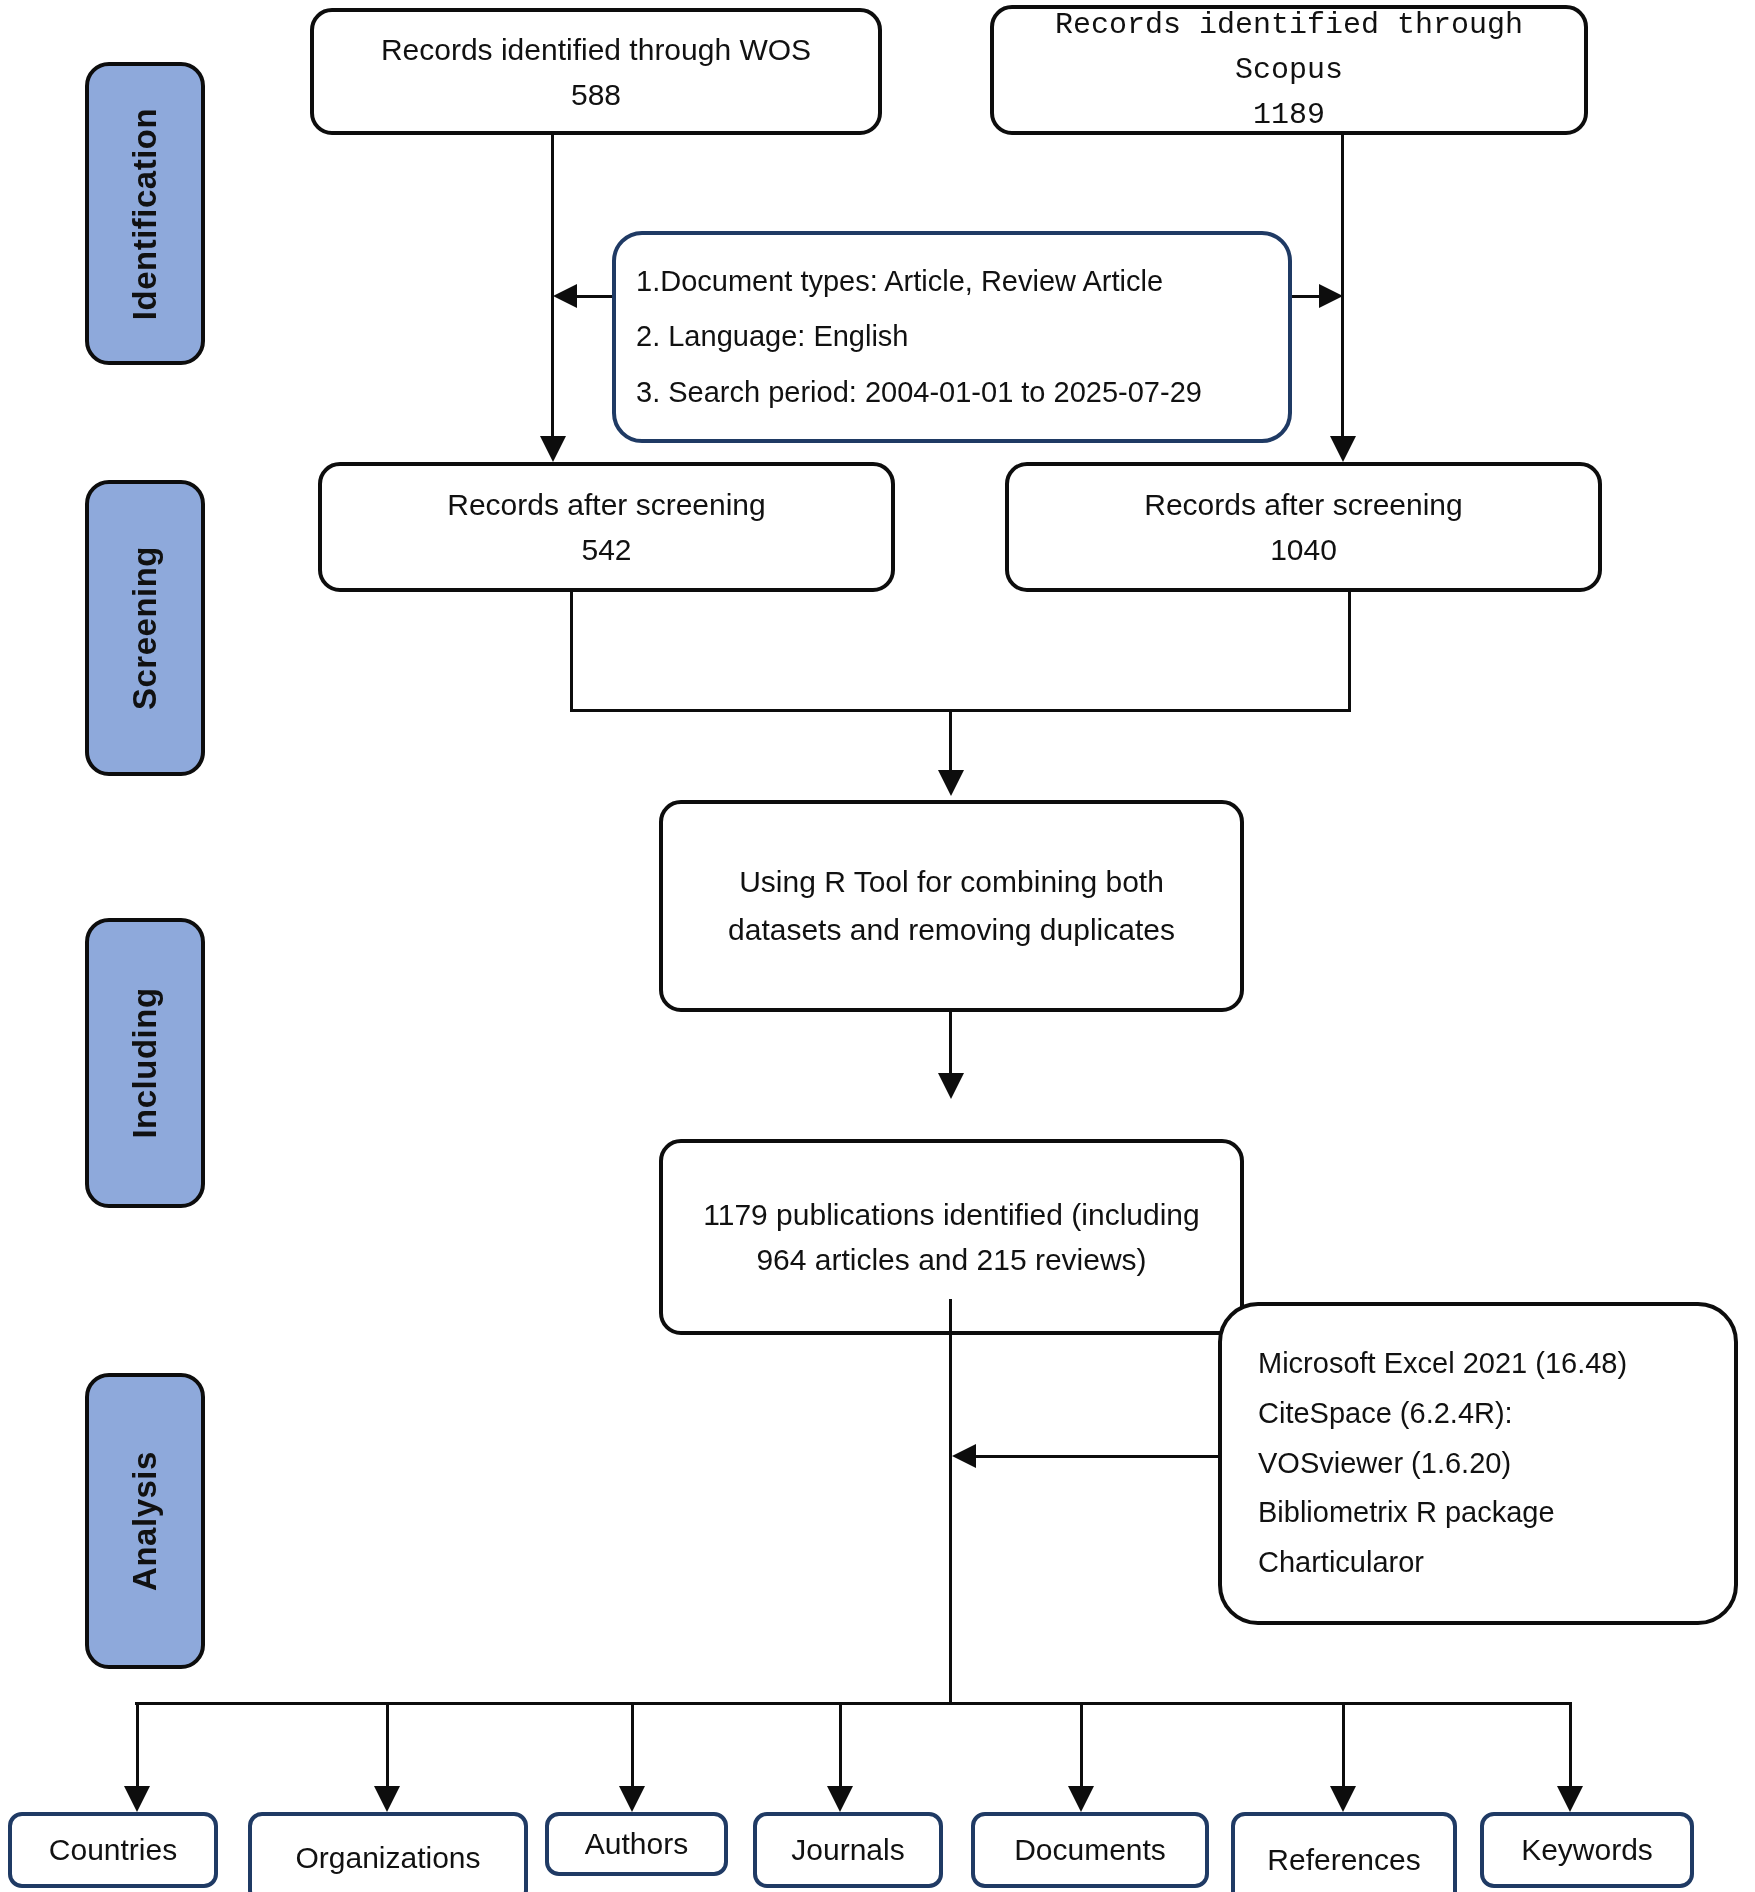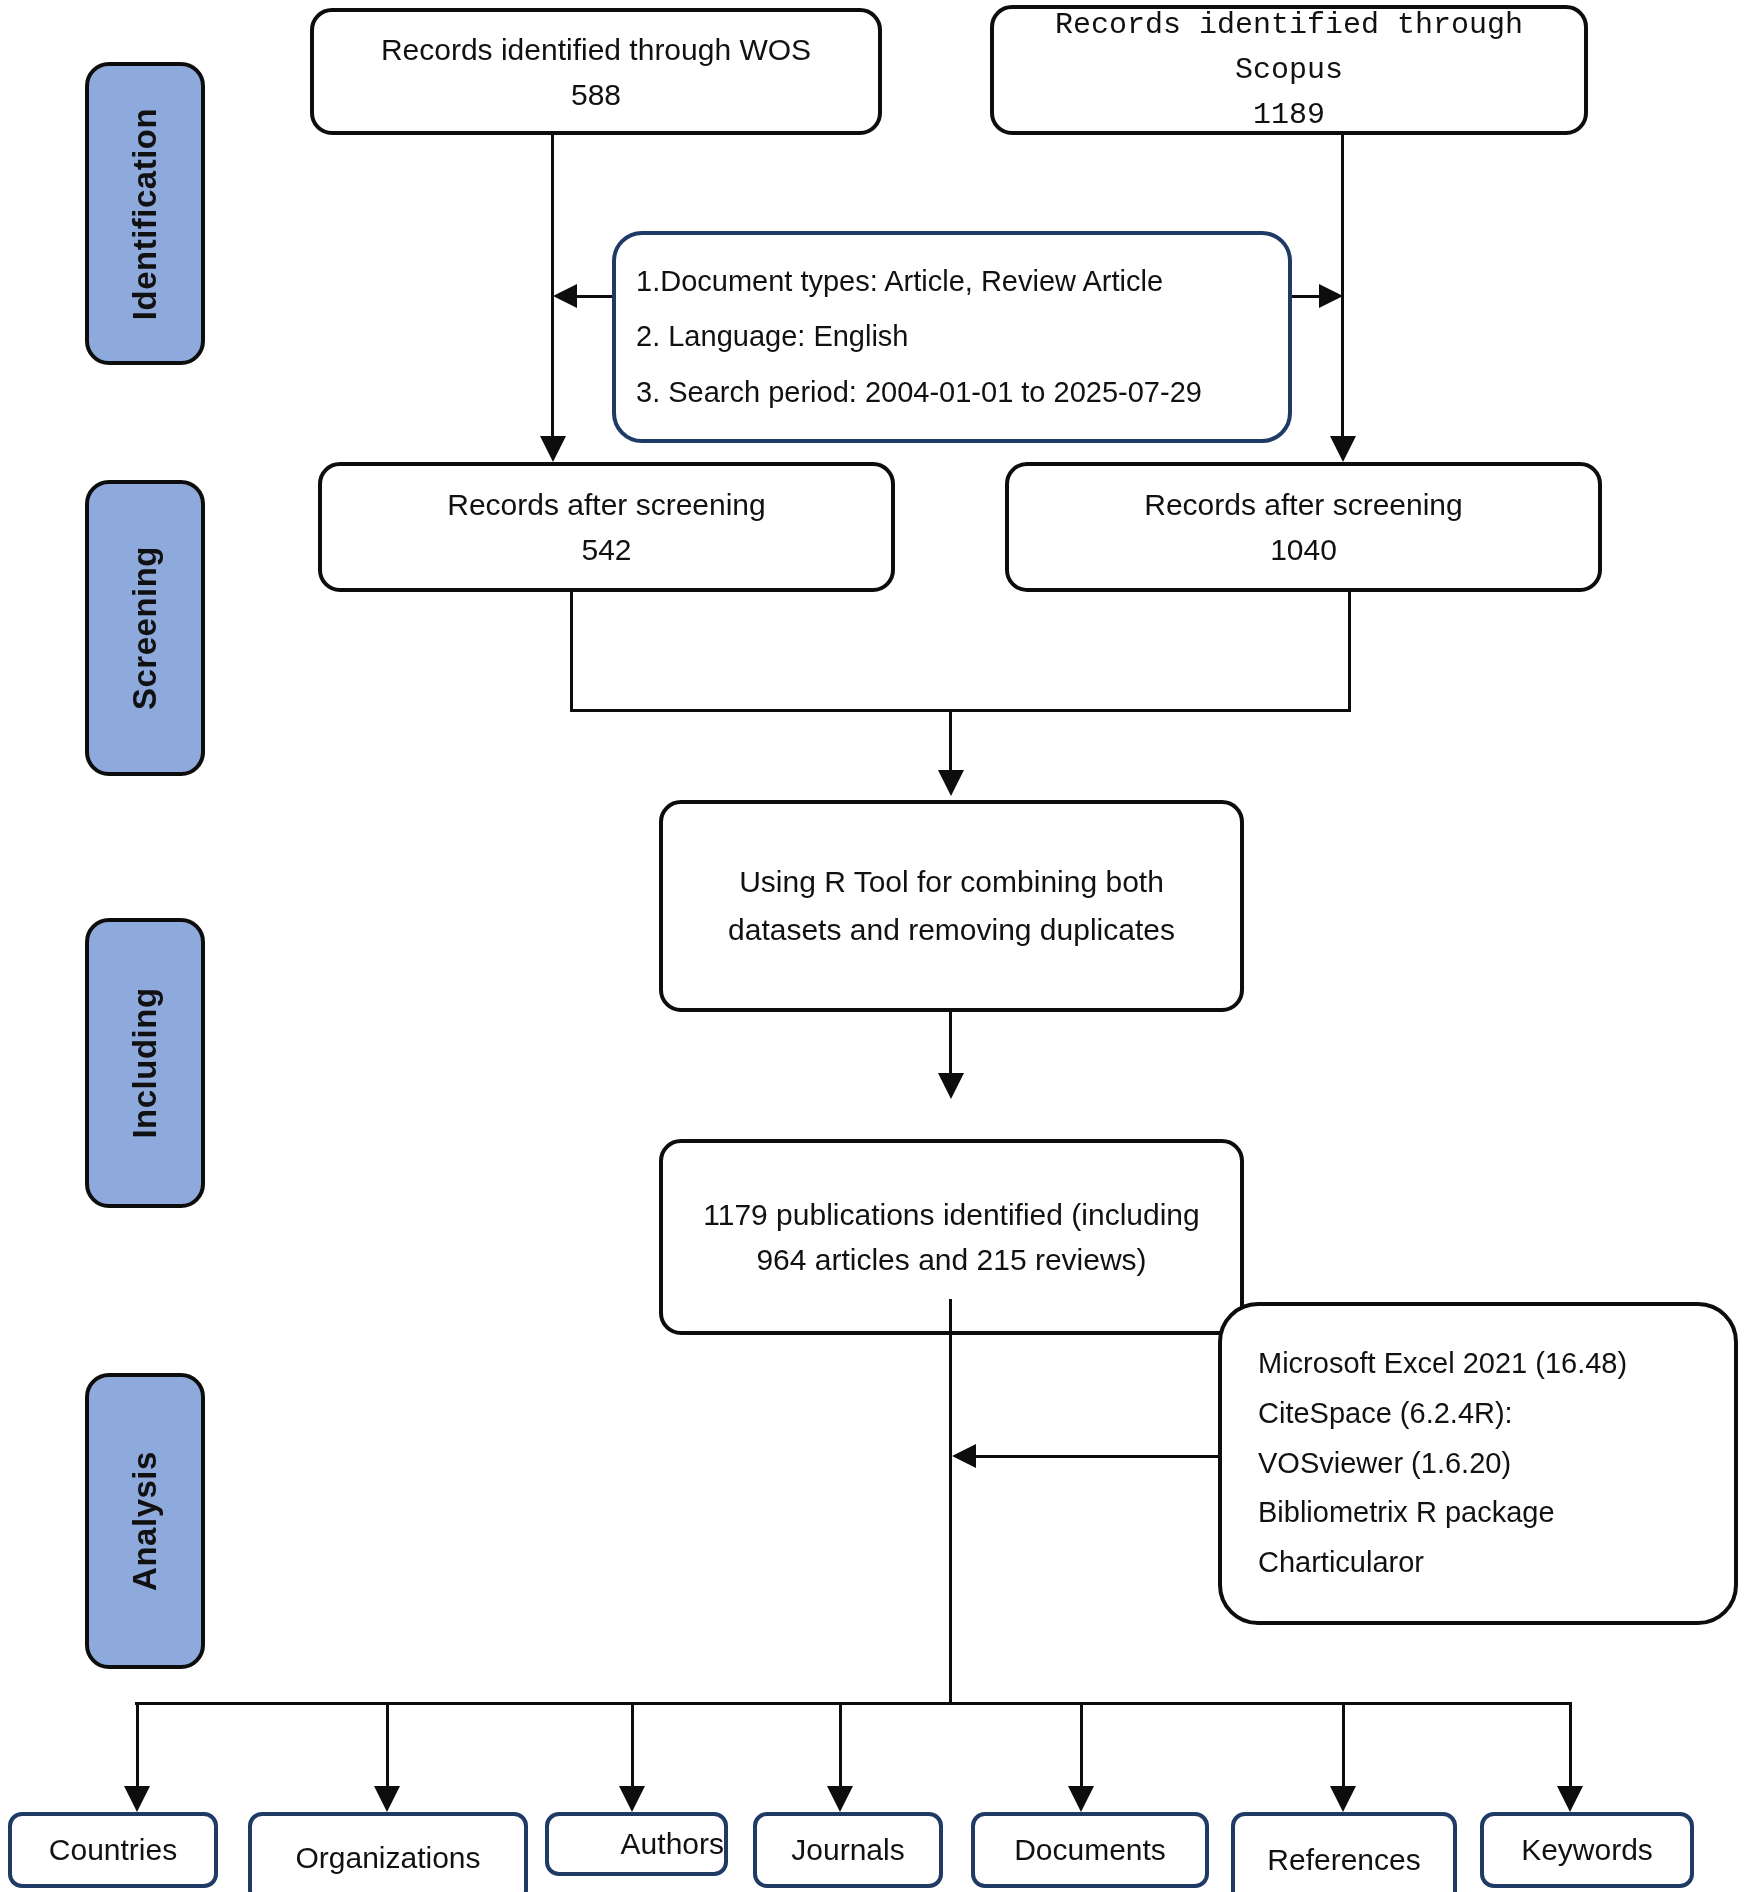--- a/index.html
+++ b/index.html
@@ -147,21 +147,21 @@
   <div class="ah-down" style="left:1330px;top:1786px;"></div>
   <div class="vl" style="left:1569px;top:1705px;height:83px;"></div>
   <div class="ah-down" style="left:1557px;top:1786px;"></div>
 
   <div class="obox" style="left:8px;top:1812px;width:210px;height:76px;">
     <span>Countries</span>
   </div>
   <div class="obox" style="left:248px;top:1812px;width:280px;height:92px;">
     <span>Organizations</span>
   </div>
-  <div class="obox" style="left:545px;top:1812px;width:183px;height:64px;justify-content:flex-end;">
+  <div class="obox" style="left:545px;top:1812px;width:183px;height:64px;">
     <span>Authors</span>
   </div>
   <div class="obox" style="left:753px;top:1812px;width:190px;height:76px;">
     <span>Journals</span>
   </div>
   <div class="obox" style="left:971px;top:1812px;width:238px;height:76px;">
     <span>Documents</span>
   </div>
   <div class="obox" style="left:1231px;top:1812px;width:226px;height:96px;">
     <span>References</span>

